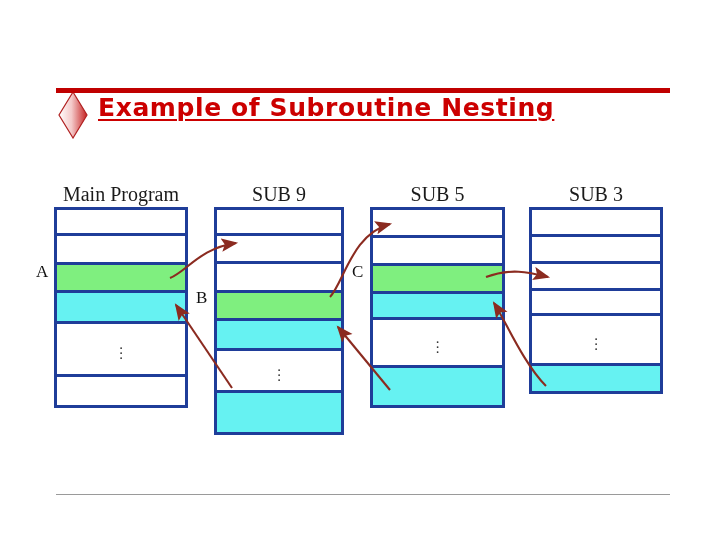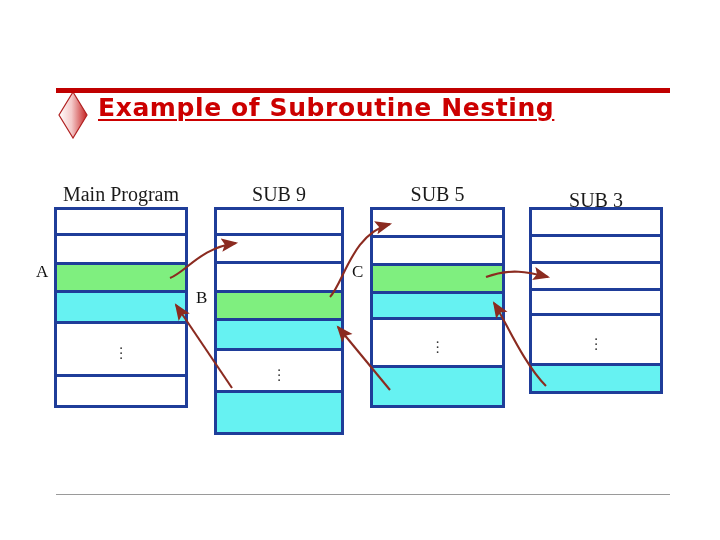--- a/index.html
+++ b/index.html
@@ -204,21 +204,21 @@
           <div class="cell cyan" style="height: 26px;"></div>
           <div class="cell" style="height: 48px;">
             <div class="vdots">
               <span>.</span>
               <span>.</span>
               <span>.</span>
             </div>
           </div>
           <div class="cell cyan last" style="height: 37px;"></div>
         </div>
-        <div class="col-header" style="left: 529px; top: 189px; width: 134px;">SUB 3</div>
+        <div class="col-header" style="left: 529px; top: 183px; width: 134px;">SUB 3</div>
         <div class="stack" style="left: 529px; top: 207px; width: 134px; height: 187px;">
           <div class="cell" style="height: 27px;"></div>
           <div class="cell" style="height: 27px;"></div>
           <div class="cell" style="height: 27px;"></div>
           <div class="cell" style="height: 25px;"></div>
           <div class="cell" style="height: 50px;">
             <div class="vdots">
               <span>.</span>
               <span>.</span>
               <span>.</span>

